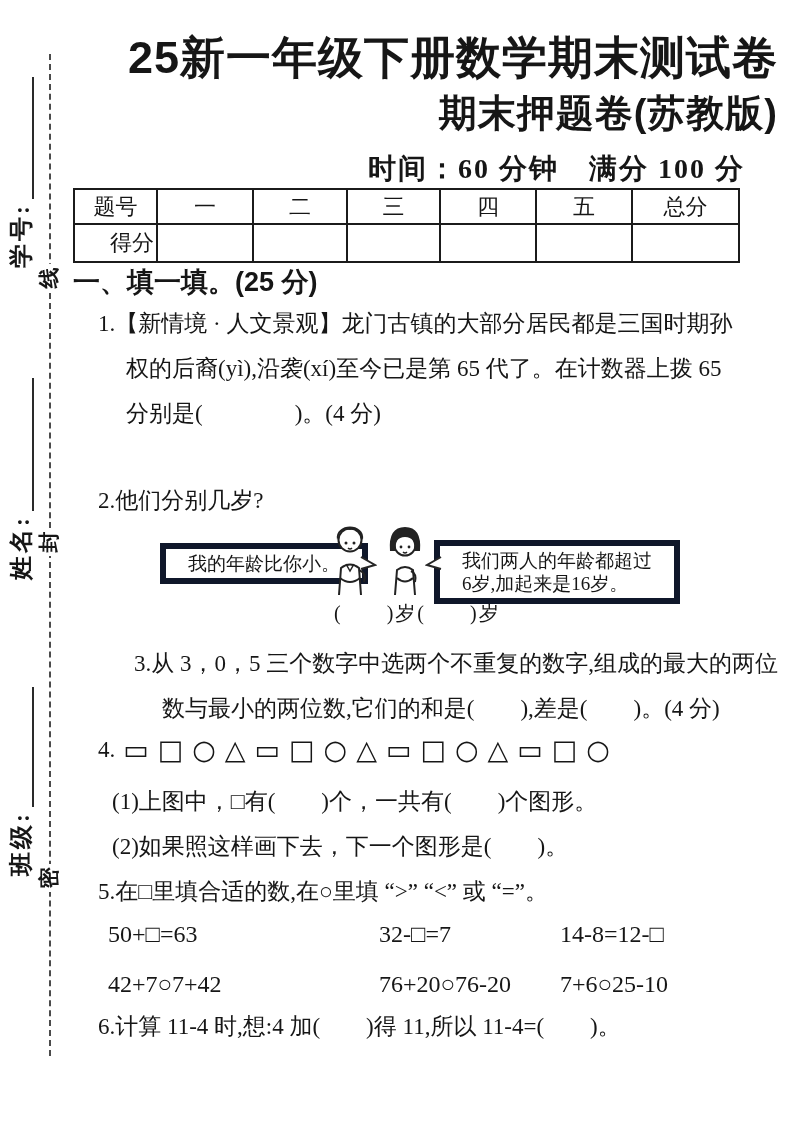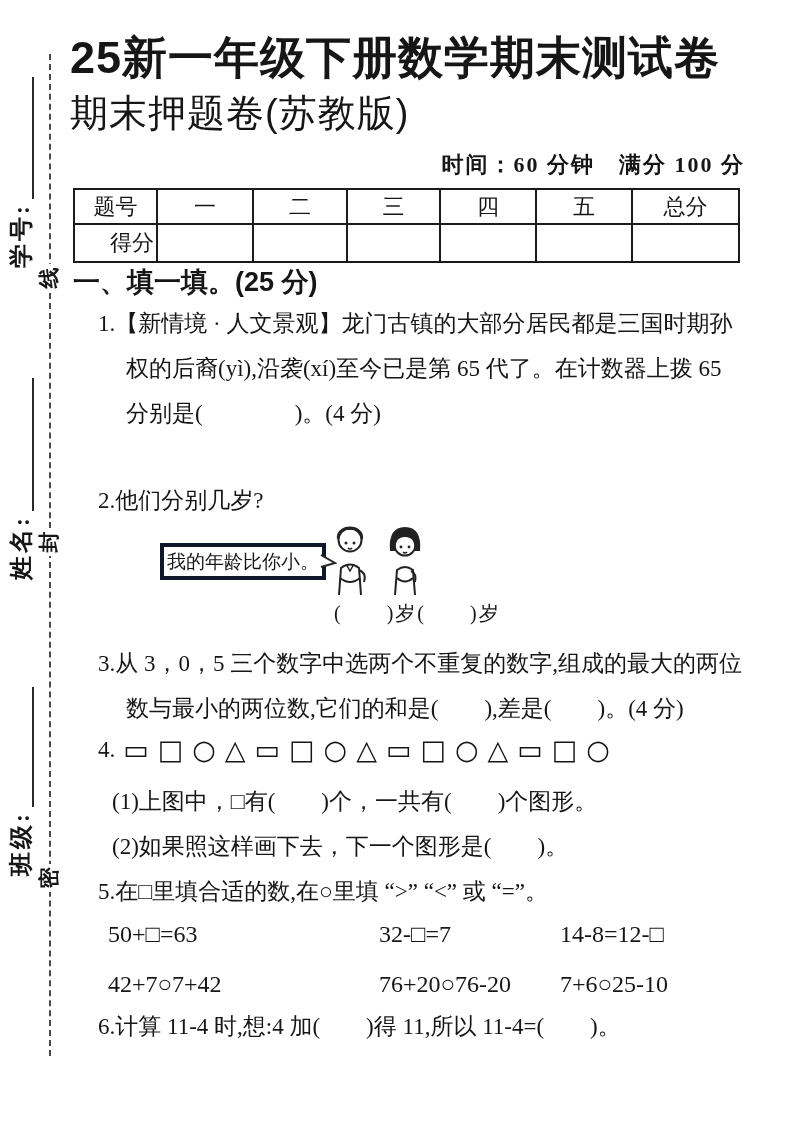--- a/index.html
+++ b/index.html
@@ -14,48 +14,48 @@
   .seal-char{position:absolute;left:35px;width:28px;height:28px;line-height:28px;
              text-align:center;font-size:21px;background:#fff;z-index:3;
              transform:rotate(-90deg);font-weight:600;}
   .vlabel{position:absolute;transform:rotate(-90deg);transform-origin:0 0;
           white-space:nowrap;height:30px;line-height:30px;font-size:24px;
           font-weight:700;letter-spacing:3px;z-index:2;}
   .vlabel .blank{display:inline-block;border-bottom:2px solid #2a2a2a;
                  height:1em;vertical-align:-5px;margin-left:4px;}
 
   
-  .title-main{position:absolute;left:70px;right:15px;top:28px;text-align:left;
+  .title-main{position:absolute;left:70px;right:15px;top:28px;text-align:right;
               font-family:"Liberation Sans","DejaVu Sans",sans-serif;
               font-weight:900;font-size:45px;letter-spacing:1px;white-space:nowrap;}
-  .title-sub{position:absolute;left:70px;right:15px;top:88px;text-align:left;
+  .title-sub{position:absolute;left:70px;right:15px;top:88px;text-align:right;
              font-family:"Liberation Sans","DejaVu Sans",sans-serif;
-             font-weight:400;font-size:38px;letter-spacing:1px;white-space:nowrap;}
-  .exam-info{position:absolute;top:150px;right:48px;font-size:22px;font-weight:700;
+             font-weight:700;font-size:38px;letter-spacing:1px;white-space:nowrap;}
+  .exam-info{position:absolute;top:150px;right:48px;font-size:28px;font-weight:700;
              letter-spacing:2px;white-space:nowrap;}
 
   
   table.score{position:absolute;left:73px;top:188px;border-collapse:collapse;
               table-layout:fixed;}
   table.score td{border:2px solid #1b1b1b;text-align:center;font-size:22px;
                  padding:0;overflow:hidden;}
   table.score tr.r1 td{height:33px;}
   table.score tr.r2 td{height:36px;padding-left:33px;}
 
   
   .sec-head{position:absolute;left:73px;top:264px;font-size:27px;font-weight:800;
             font-family:"Liberation Sans","DejaVu Sans",sans-serif;white-space:nowrap;text-align:right;}
   .qblock{position:absolute;left:98px;font-size:23px;line-height:45px;white-space:nowrap;}
   .qblock .cont{padding-left:28px;}
   .qline{position:absolute;font-size:23px;line-height:26px;white-space:nowrap;}
 
   
   .illus{position:absolute;left:158px;top:516px;width:512px;height:84px;}
-  .bubble{position:absolute;border:4px solid #0f172a;background:#fff;
-          font-size:19px;line-height:23px;padding:3px 3px;white-space:nowrap;}
+  .bubble{position:absolute;border:6px solid #0f172a;background:#fff;
+          font-size:19px;line-height:23px;padding:3px 22px;white-space:nowrap;}
   .bubble-left{left:2px;top:27px;}
   .bubble-right{left:276px;top:24px;}
   .tail{position:absolute;}
   .kid{position:absolute;}
 
   .ans-sui{position:absolute;left:334px;top:600px;font-size:20px;letter-spacing:2px;
            white-space:nowrap;}
 
   
   .shape-row{position:absolute;left:98px;top:734px;font-size:23px;white-space:nowrap;}
@@ -162,25 +162,32 @@
       <circle cx="23" cy="21" r="10.5" fill="#fff" stroke="#222" stroke-width="2"></circle>
       <path d="M8 27 Q6 3 23 3 Q40 3 38 27 L32 27 Q34 13 23 13 Q12 13 14 27 Z" fill="#222"></path>
       <circle cx="19" cy="23" r="1.4" fill="#222"></circle>
       <circle cx="27" cy="23" r="1.4" fill="#222"></circle>
       <path d="M21 28 Q23 30 25 28" fill="none" stroke="#222" stroke-width="1.5"></path>
       <path d="M13 71 L15 46 Q23 40 31 46 L33 71" fill="#fff" stroke="#222" stroke-width="2"></path>
       <path d="M15 54 Q23 61 31 54" fill="none" stroke="#222" stroke-width="2"></path>
       <path d="M29 47 Q35 50 33 58" fill="none" stroke="#222" stroke-width="2"></path>
     </svg>
 
+    <div class="bubble bubble-right">
+      <div>我们两人的年龄都超过</div>
+      <div>6岁,加起来是16岁。</div>
+      <svg class="tail" style="left:-15px;top:8px;" width="17" height="18">
+        <path d="M16,3 L2,11 L16,15" fill="#fff" stroke="#262626" stroke-width="2"></path>
+      </svg>
+    </div>
   </div>
 
   <div class="ans-sui">(　　)岁(　　)岁</div>
 
-  <div class="qblock" style="top:641px;">
+  <div class="qblock" style="top:641px;margin-left:36px;">
     <div>3.从 3，0，5 三个数字中选两个不重复的数字,组成的最大的两位</div>
     <div class="cont">数与最小的两位数,它们的和是(　　),差是(　　)。(4 分)</div>
   </div>
 
   <div class="shape-row">
     <span>4.</span><span class="glyphs">▭□○△▭□○△▭□○△▭□○</span>
   </div>
   <div class="qline" style="left:112px;top:789px;">(1)上图中，□有(　　)个，一共有(　　)个图形。</div>
   <div class="qline" style="left:112px;top:834px;">(2)如果照这样画下去，下一个图形是(　　)。</div>
 

